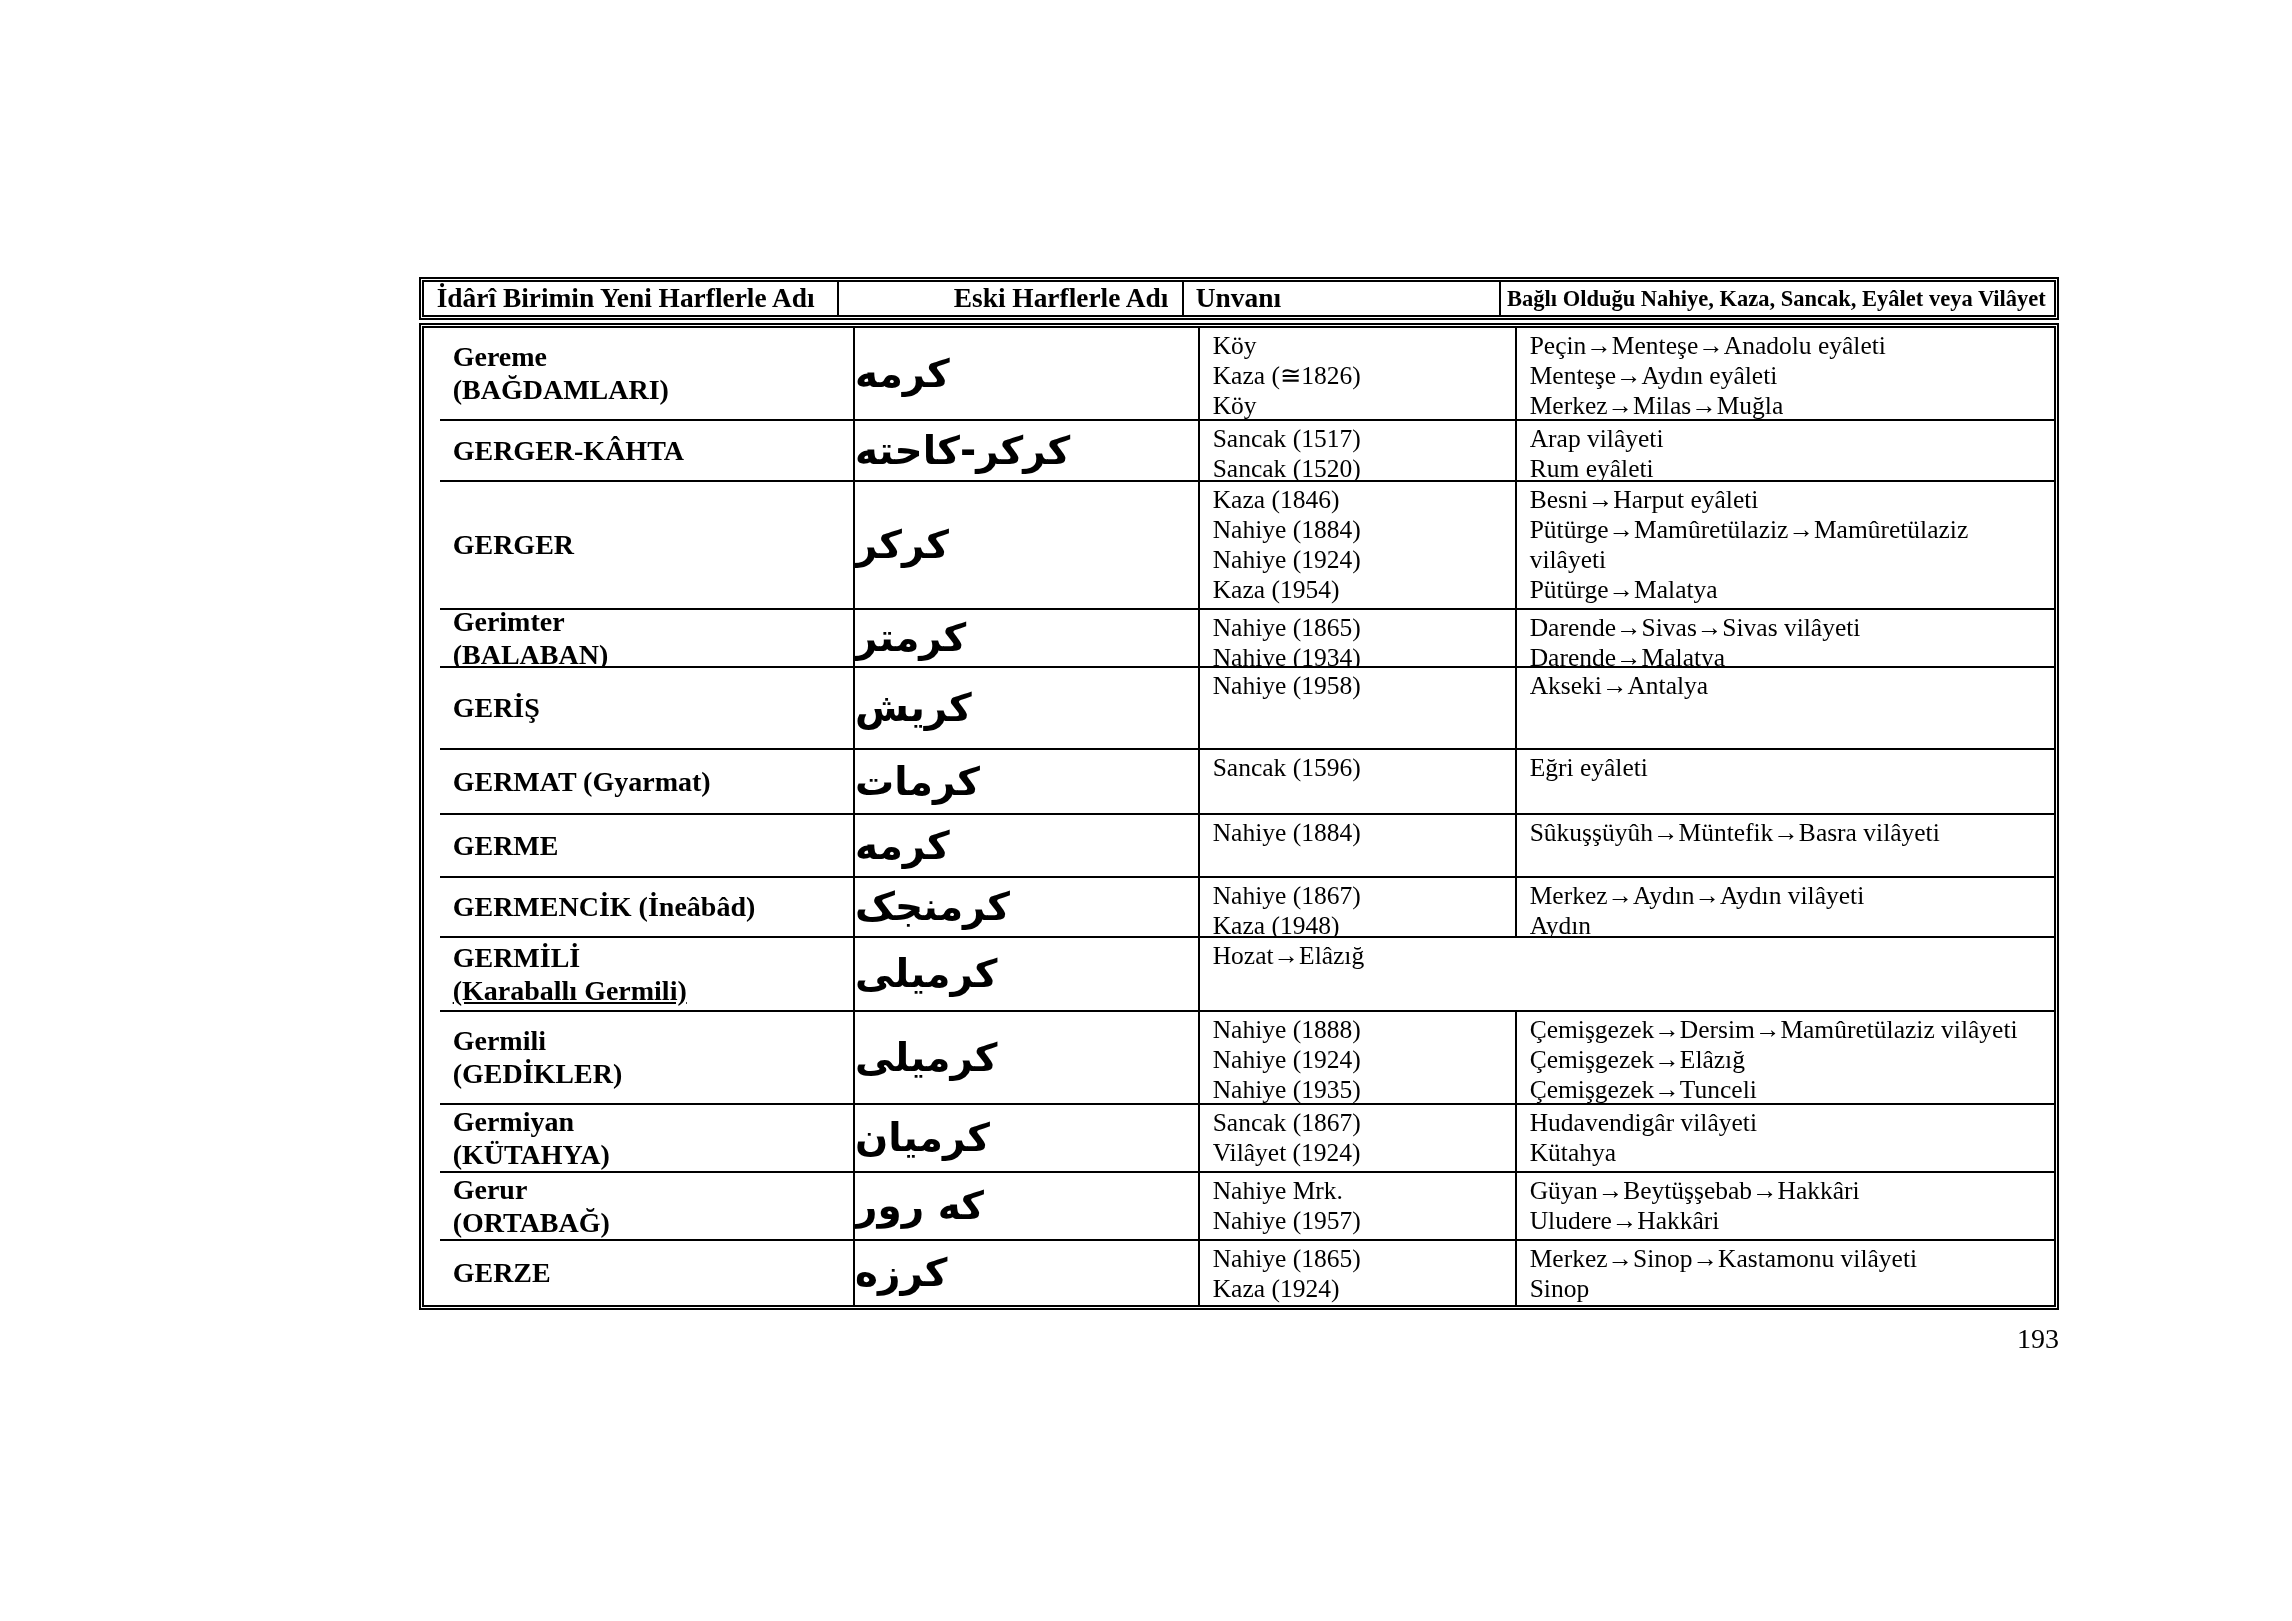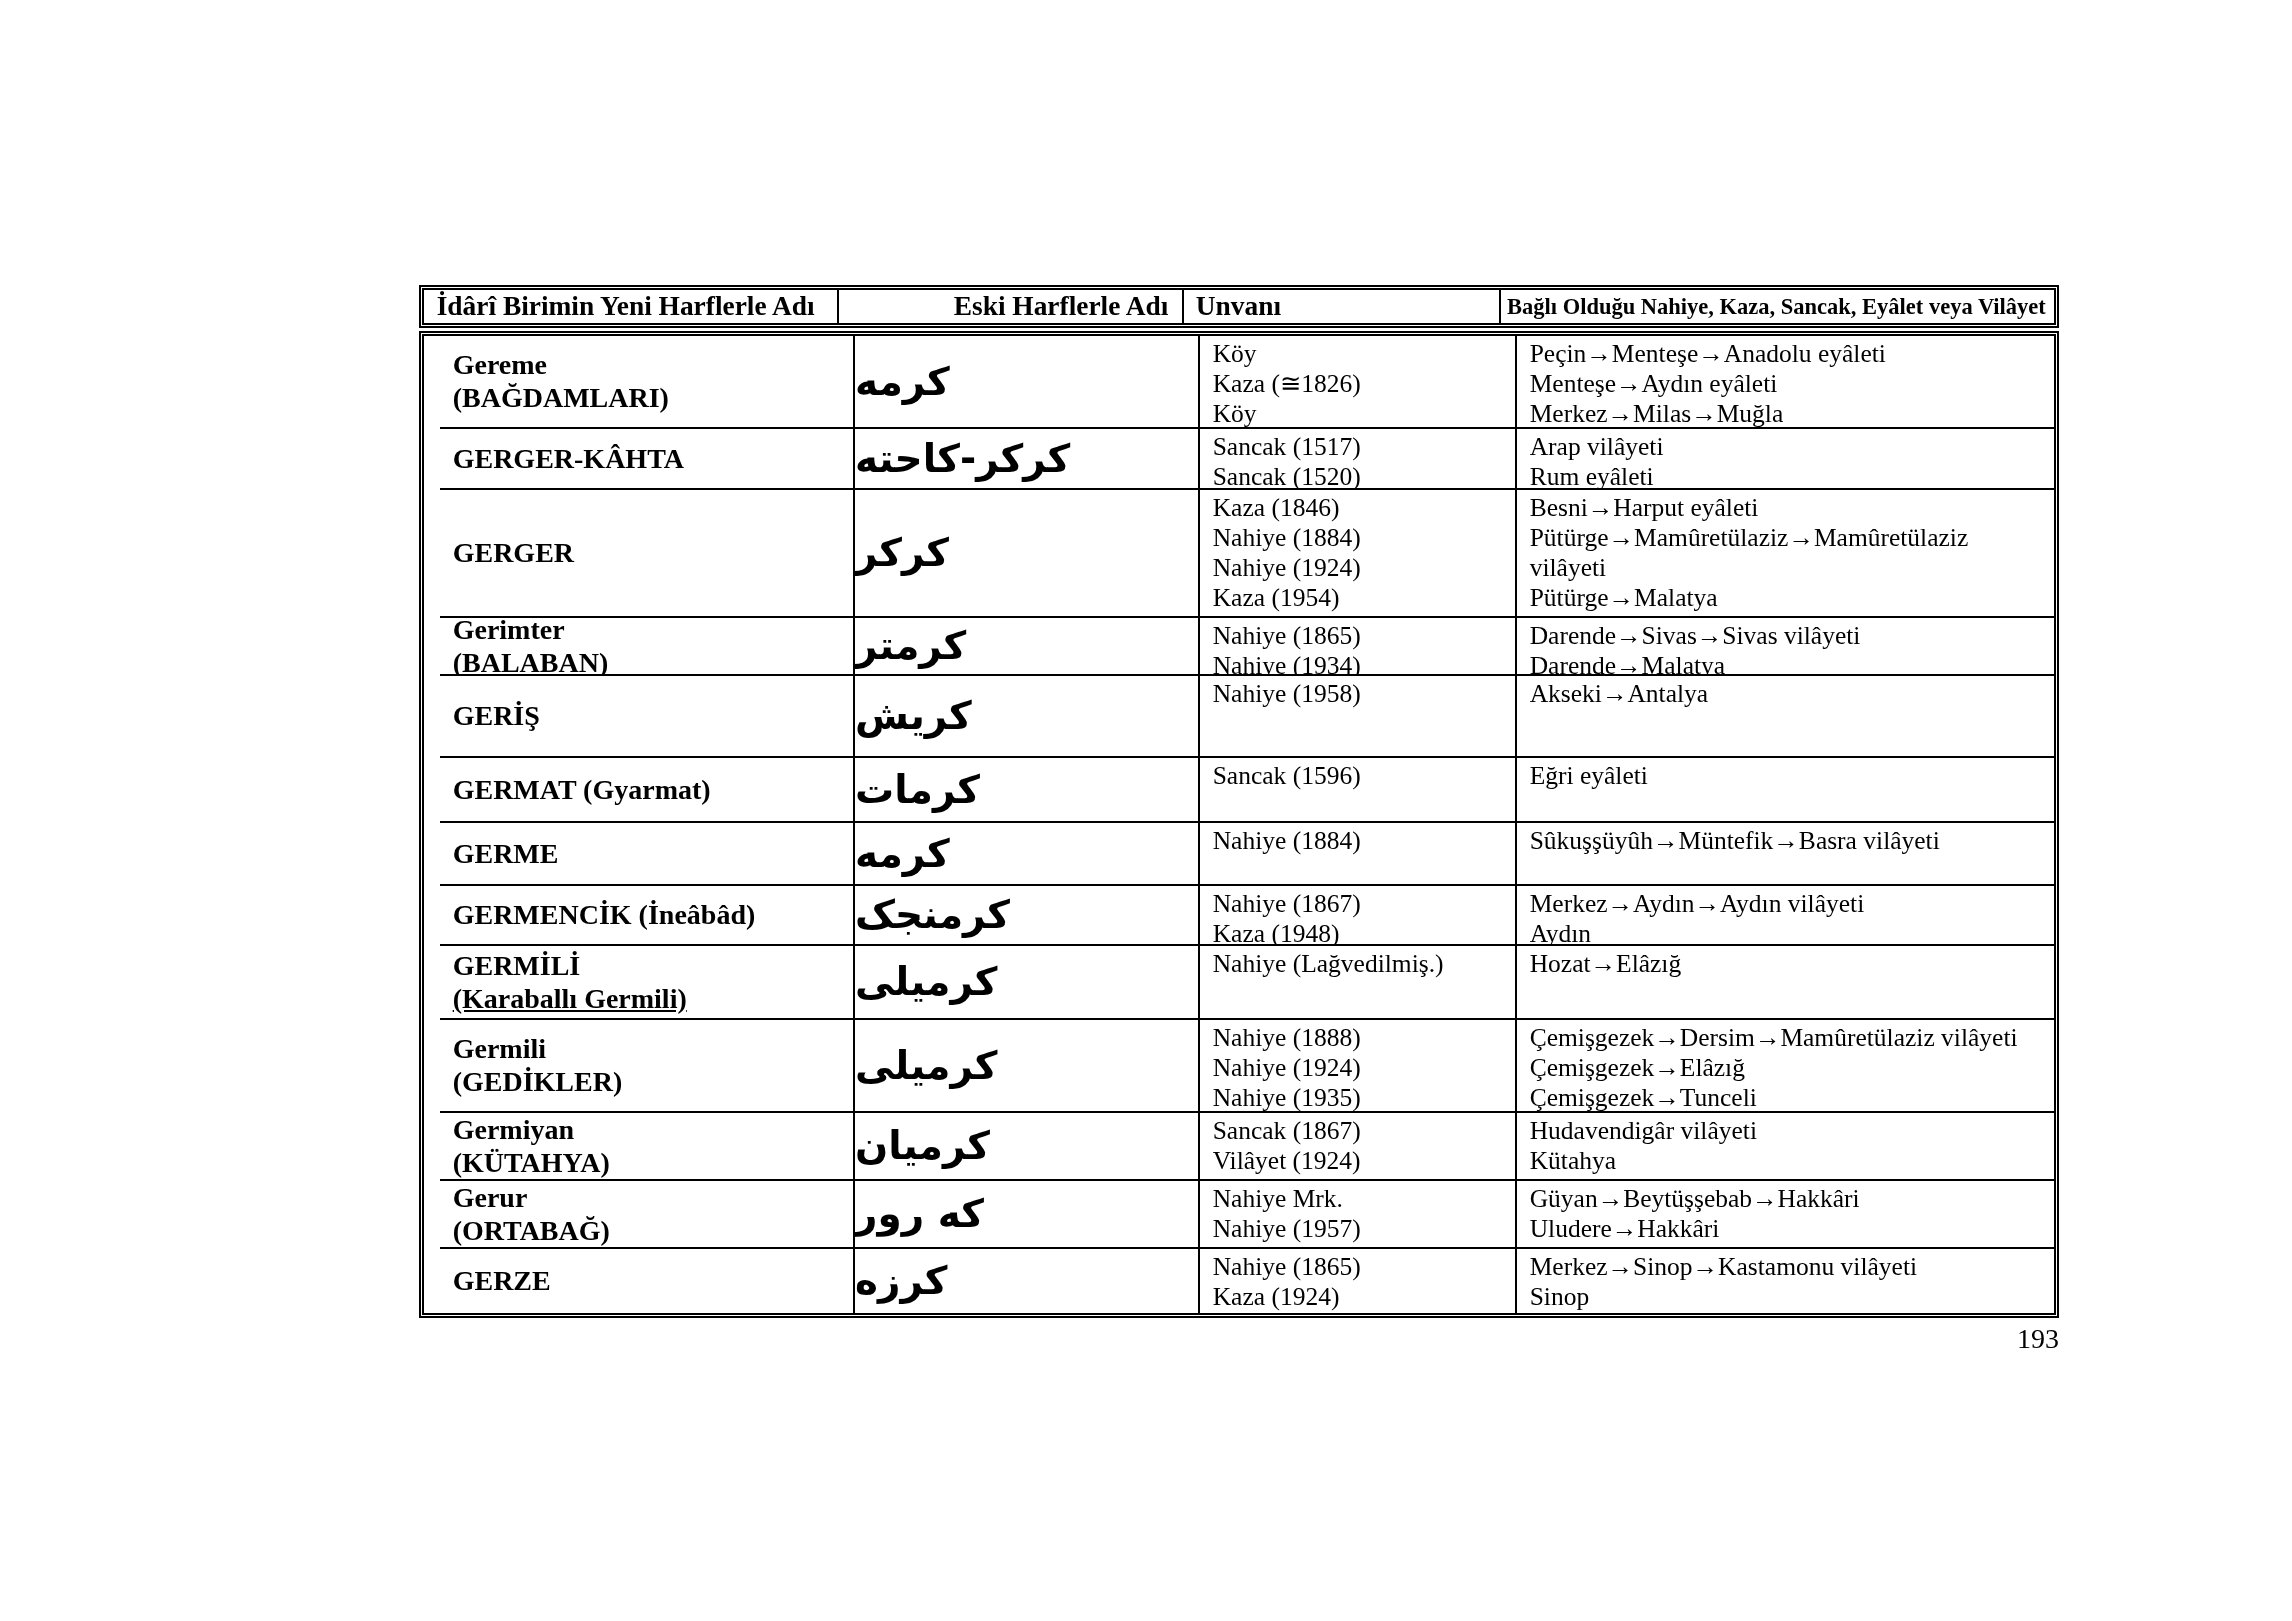--- a/index.html
+++ b/index.html
@@ -4,21 +4,21 @@
 <style>
   html,body{margin:0;padding:0;background:#ffffff;}
   .page{
     position:relative;
     width:2293px;height:1621px;
     background:#ffffff;
     font-family:"Liberation Serif", serif;
     color:#000;
     overflow:hidden;
   }
-  .tablewrap{position:absolute;left:419px;top:277px;width:1640px;margin-top:8px;}
+  .tablewrap{position:absolute;left:419px;top:277px;width:1640px;}
   .thead{
     box-sizing:border-box;
     border:5.9px double #000;
     height:43px;
     display:flex;
     align-items:stretch;
     margin-bottom:2.9px;
   }
   .tbody{
     box-sizing:border-box;
@@ -196,23 +196,20 @@
             <div>Merkez→Aydın→Aydın vilâyeti</div>
             <div>Aydın</div>
           </div>
         </div>
         <div class="tr" style="height: 74px;">
           <div class="td c1">
             <div>GERMİLİ</div>
             <div class="uline">(Karaballı Germili)</div>
           </div>
           <div class="td c2">كرميلى</div>
-          <div class="td c3">
-            <div>Nahiye (Lağvedilmiş.)</div>
-          </div>
           <div class="td c4">
             <div>Hozat→Elâzığ</div>
           </div>
         </div>
         <div class="tr" style="height: 93px;">
           <div class="td c1">
             <div>Germili</div>
             <div>(GEDİKLER)</div>
           </div>
           <div class="td c2">كرميلى</div>

